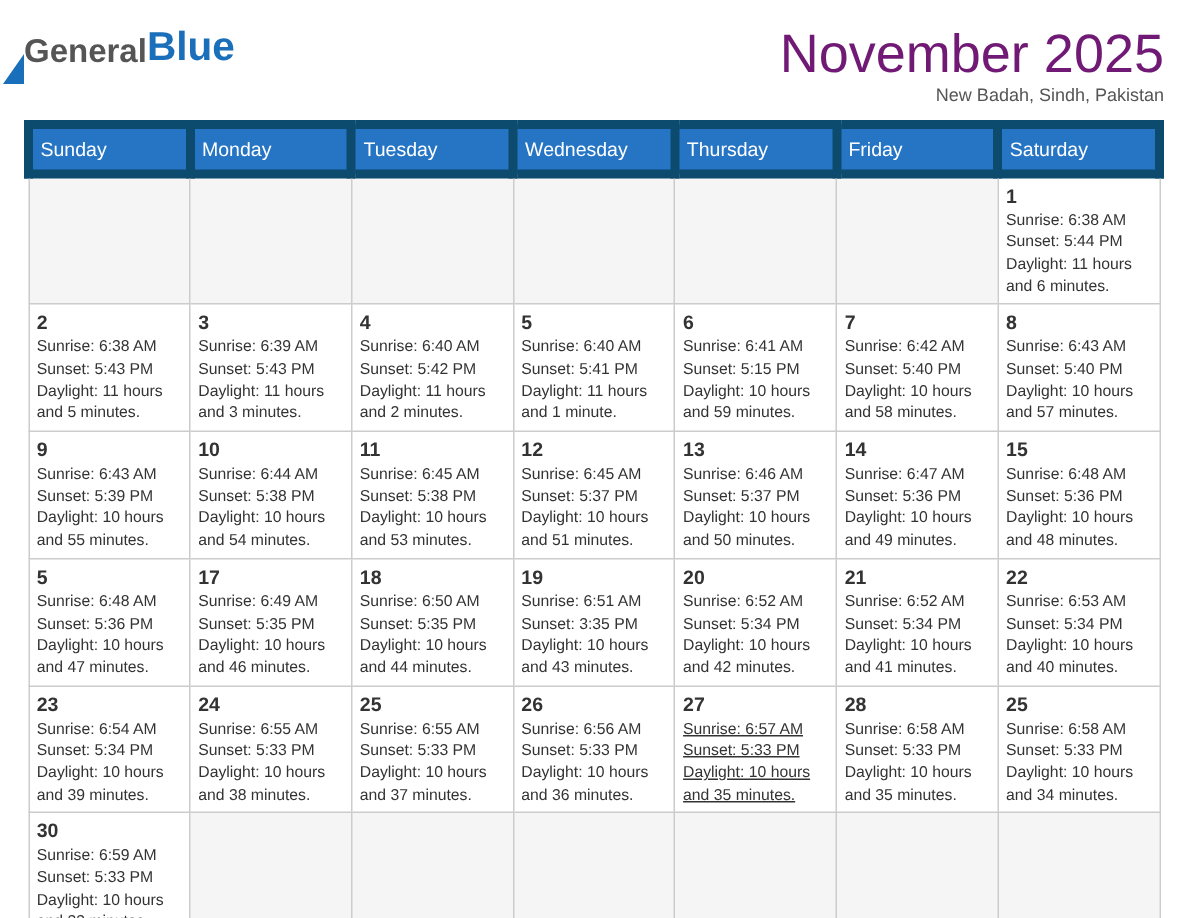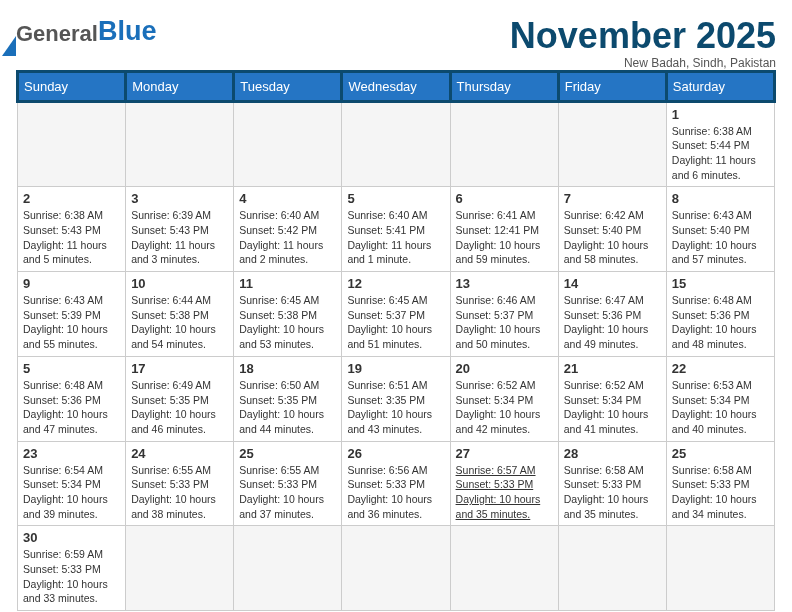--- a/index.html
+++ b/index.html
@@ -7,52 +7,53 @@
       font-family: Arial, sans-serif;
       background: #fff;
       width: 792px;
       min-height: 612px;
       padding: 16px;
     }
     .header-area {
       display: flex;
       justify-content: space-between;
       align-items: flex-start;
+      margin-bottom: 10px;
     }
     .logo {
       display: flex;
       flex-direction: column;
       align-items: flex-start;
     }
     .title-area {
       text-align: right;
     }
     .month-title {
       font-size: 36px;
-      font-weight: bold;
-      color: #0c4a6e;
+      font-weight: normal;
+      color: #701a75;
       line-height: 1.1;
     }
     .location-title {
       font-size: 12px;
       color: #555;
     }
     .calendar {
       width: 100%;
       border-collapse: collapse;
       font-size: 11px;
     }
     .calendar th {
       background: #2575c4;
       color: #fff;
       text-align: left;
       padding: 6px 5px;
       font-size: 13px;
       font-weight: normal;
-      border: 3px solid #0c4a6e;
+      border: 6px solid #0c4a6e;
     }
     .calendar td {
       border: 1px solid #ccc;
       vertical-align: top;
       padding: 4px 5px;
       width: 108px;
       min-height: 80px;
       background: #fff;
     }
     .calendar td.empty {
@@ -150,21 +151,21 @@
         <td>
           <span class="day-number">5</span>
           <div class="day-info" style="white-space: pre-line;">Sunrise: 6:40 AM
 Sunset: 5:41 PM
 Daylight: 11 hours
 and 1 minute.</div>
         </td>
         <td>
           <span class="day-number">6</span>
           <div class="day-info" style="white-space: pre-line;">Sunrise: 6:41 AM
-Sunset: 12:41 PM
+Sunset: 5:15 PM
 Daylight: 10 hours
 and 59 minutes.</div>
         </td>
         <td>
           <span class="day-number">7</span>
           <div class="day-info" style="white-space: pre-line;">Sunrise: 6:42 AM
 Sunset: 5:40 PM
 Daylight: 10 hours
 and 58 minutes.</div>
         </td>

